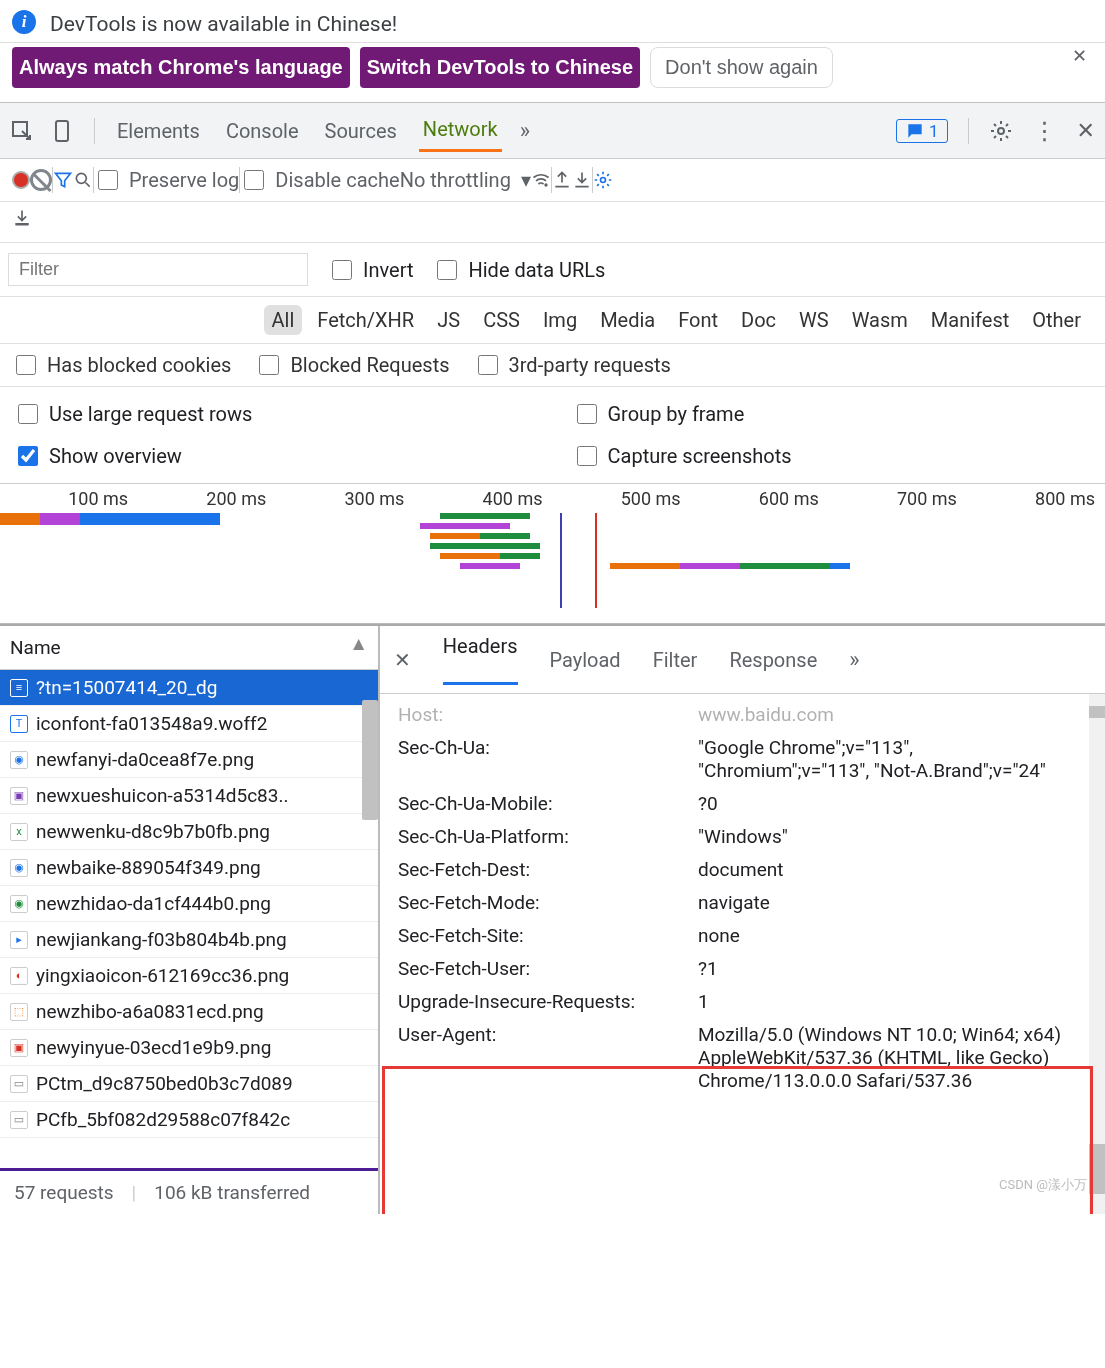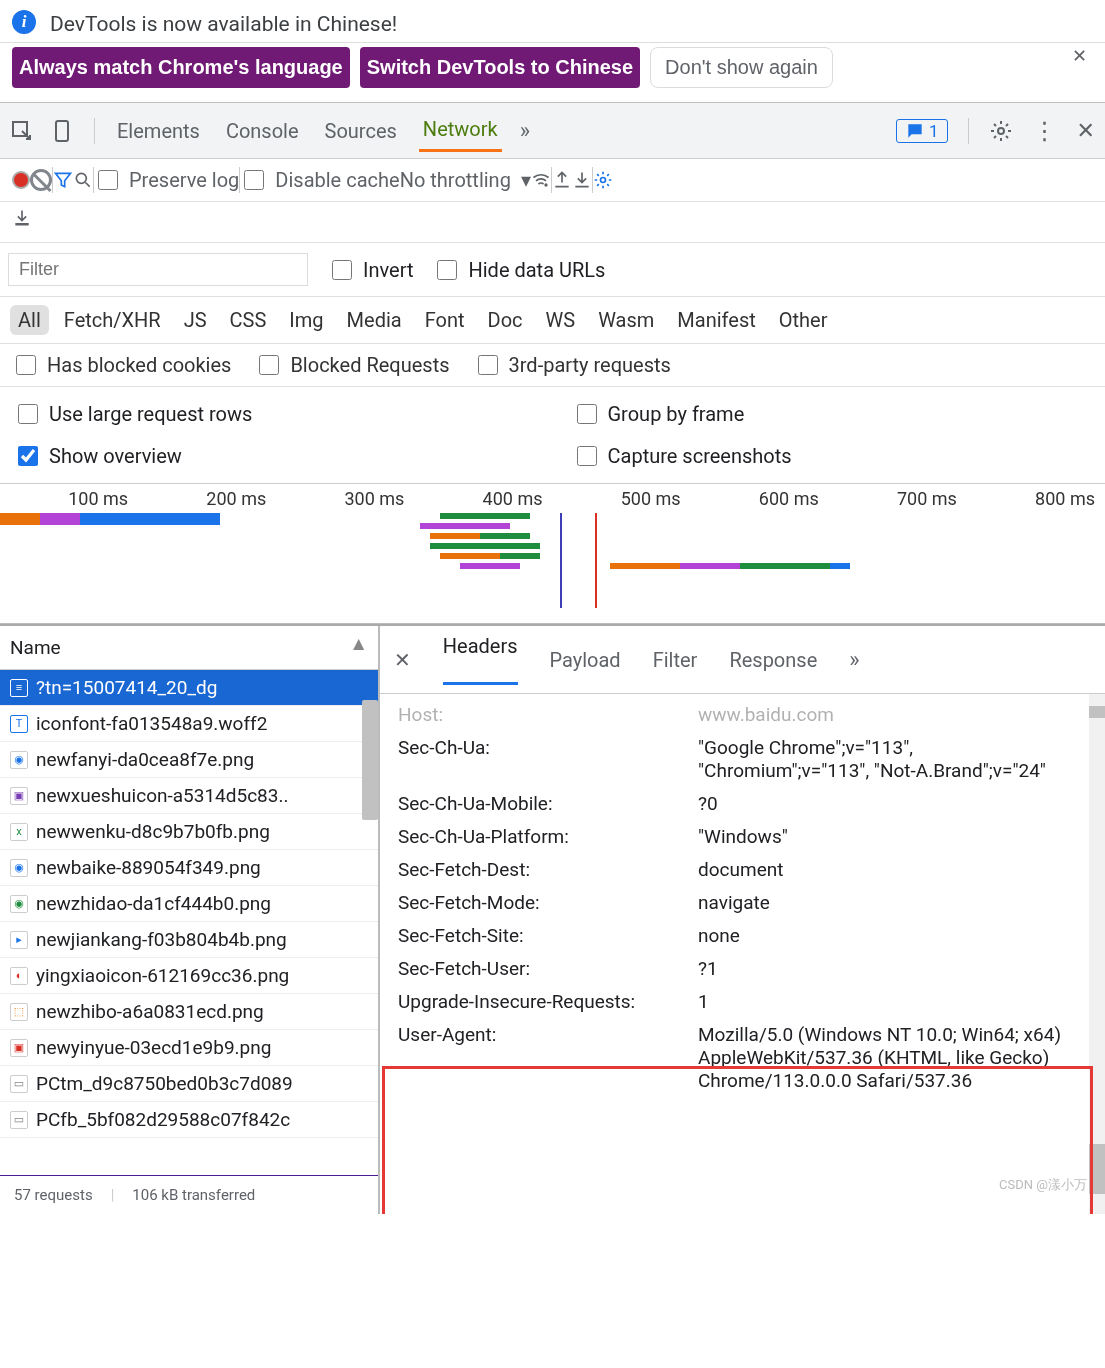--- a/index.html
+++ b/index.html
@@ -64,22 +64,22 @@
   
   .filter-row {
     display: flex; align-items: center; gap: 20px; padding: 10px 8px;
     border-bottom: 1px solid #e0e0e0; font-size: 20px;
   }
   .filter-input {
     border: 1px solid #dadce0; padding: 5px 10px; font-size: 18px; width: 300px;
     color: #80868b;
   }
   .type-row {
-    display: flex; align-items: center; gap: 7px; padding: 8px 10px;
-    font-size: 20px; color: #333; border-bottom: 1px solid #e0e0e0; flex-wrap: wrap;
+    display: flex; align-items: center; gap: 7px; padding: 8px 16px;
+    font-size: 20px; color: #333; border-bottom: 1px solid #e0e0e0; flex-wrap: wrap; justify-content: flex-end;
   }
   .type-pill { padding: 3px 8px; cursor: pointer; }
   .type-pill.active { background: #e0e0e0; border-radius: 6px; }
   .check-row {
     display: flex; align-items: center; gap: 24px; padding: 8px 12px;
     font-size: 20px; color: #333; border-bottom: 1px solid #e0e0e0;
   }
   .settings-grid {
     display: grid; grid-template-columns: 1fr 1fr; gap: 16px 40px;
     padding: 14px 14px; font-size: 20px; border-bottom: 1px solid #ccc;
@@ -101,21 +101,21 @@
   }
   .sort-arrow { position: absolute; right: 10px; top: 6px; color: #888; }
   .req-list { flex: 1; overflow: hidden; position: relative; }
   .req-row {
     display: flex; align-items: center; gap: 8px; padding: 6px 10px;
     font-size: 19px; white-space: nowrap; overflow: hidden; border-bottom: 1px solid #eee;
   }
   .req-row.selected { background: #1967d2; color: #fff; }
   .file-icon { width: 18px; height: 18px; border: 1px solid currentColor; display: inline-flex; align-items: center; justify-content: center; font-size: 11px; border-radius: 2px; flex-shrink: 0; }
   .scrollbar-thumb { position: absolute; right: 0; top: 30px; width: 16px; height: 120px; background: #c1c1c1; border-radius: 2px; }
-  .status-bar { padding: 10px 14px; font-size: 15px; color: #5f6368; border-top: 1px solid #4c1d95; display: flex; gap: 18px; }
+  .status-bar { padding: 10px 14px; font-size: 19px; color: #5f6368; border-top: 3px solid #4c1d95; display: flex; gap: 18px; }
   .right-panel { flex: 1; display: flex; flex-direction: column; position: relative; }
   .detail-tabs { display: flex; align-items: center; gap: 32px; padding: 8px 14px; border-bottom: 1px solid #ccc; font-size: 20px; color: #5f6368; }
   .detail-tabs .close-x { font-size: 20px; cursor: pointer; }
   .detail-tabs .dtab.active { color: #202124; border-bottom: 3px solid #1a73e8; padding-bottom: 24px; }
   .headers-content { flex: 1; overflow: hidden; padding: 4px 18px; font-size: 19px; position: relative; }
   .hrow { display: flex; padding: 5px 0; }
   .hkey { width: 300px; flex-shrink: 0; }
   .hval { flex: 1; }
   .highlight-box {
     position: absolute; border: 3px solid #e53935;

